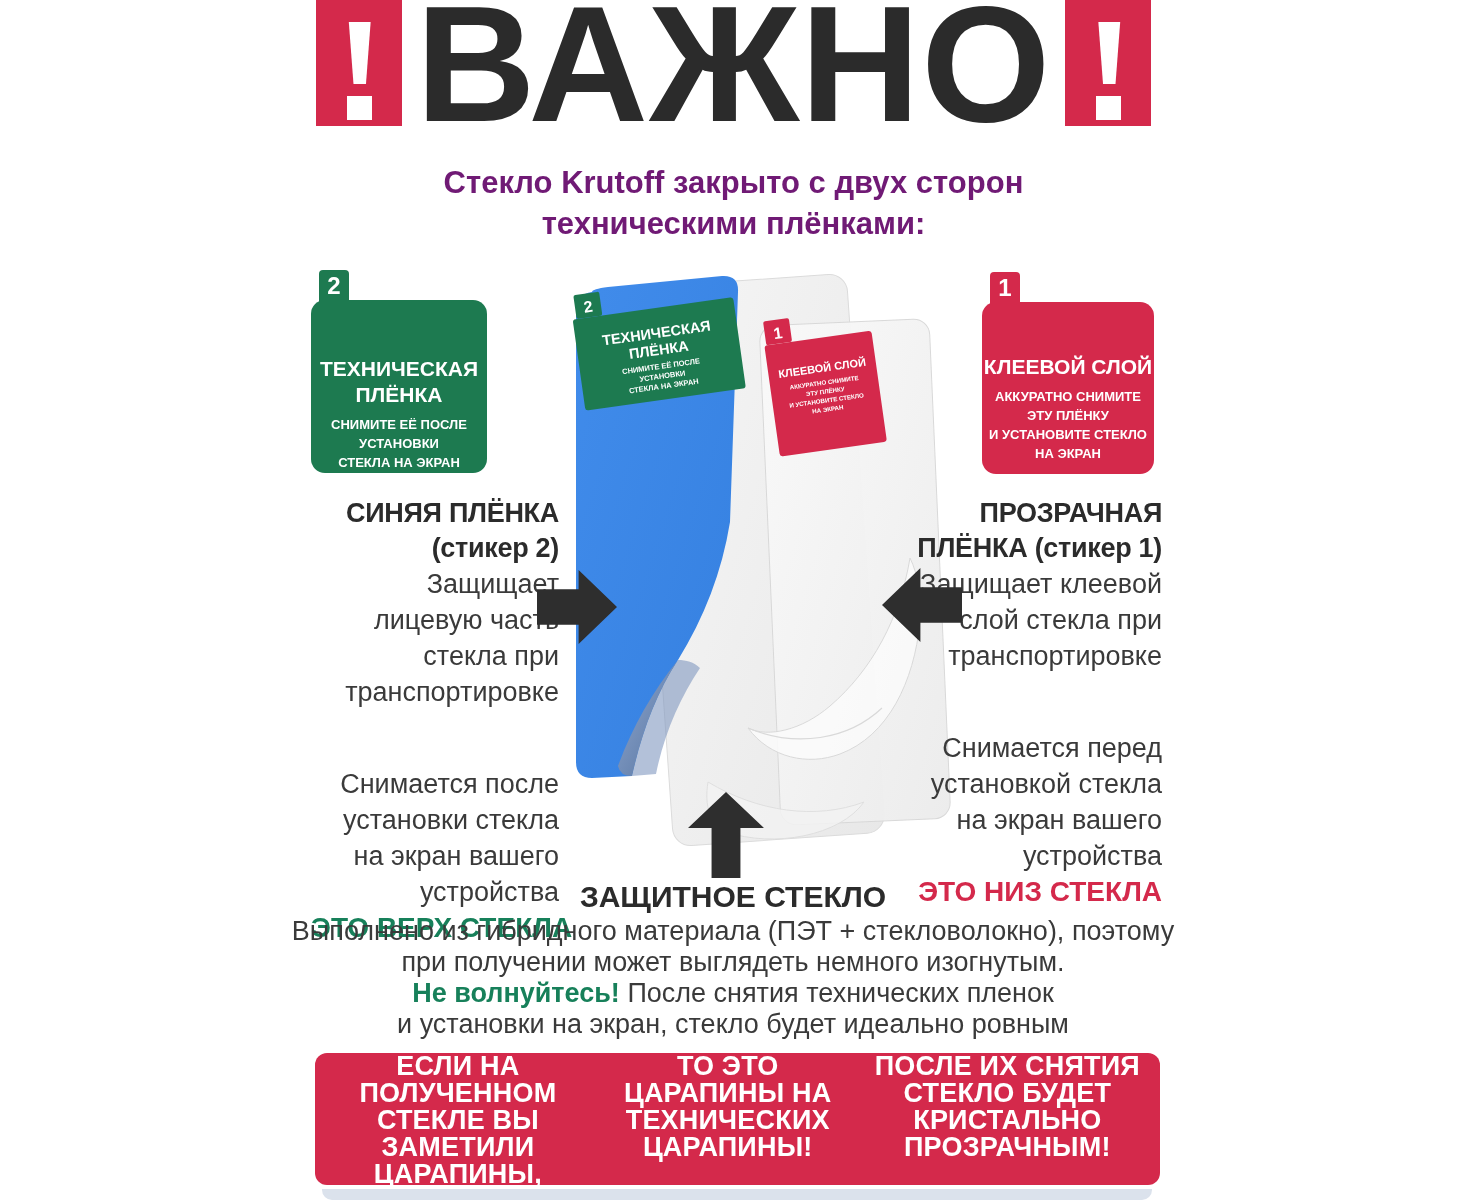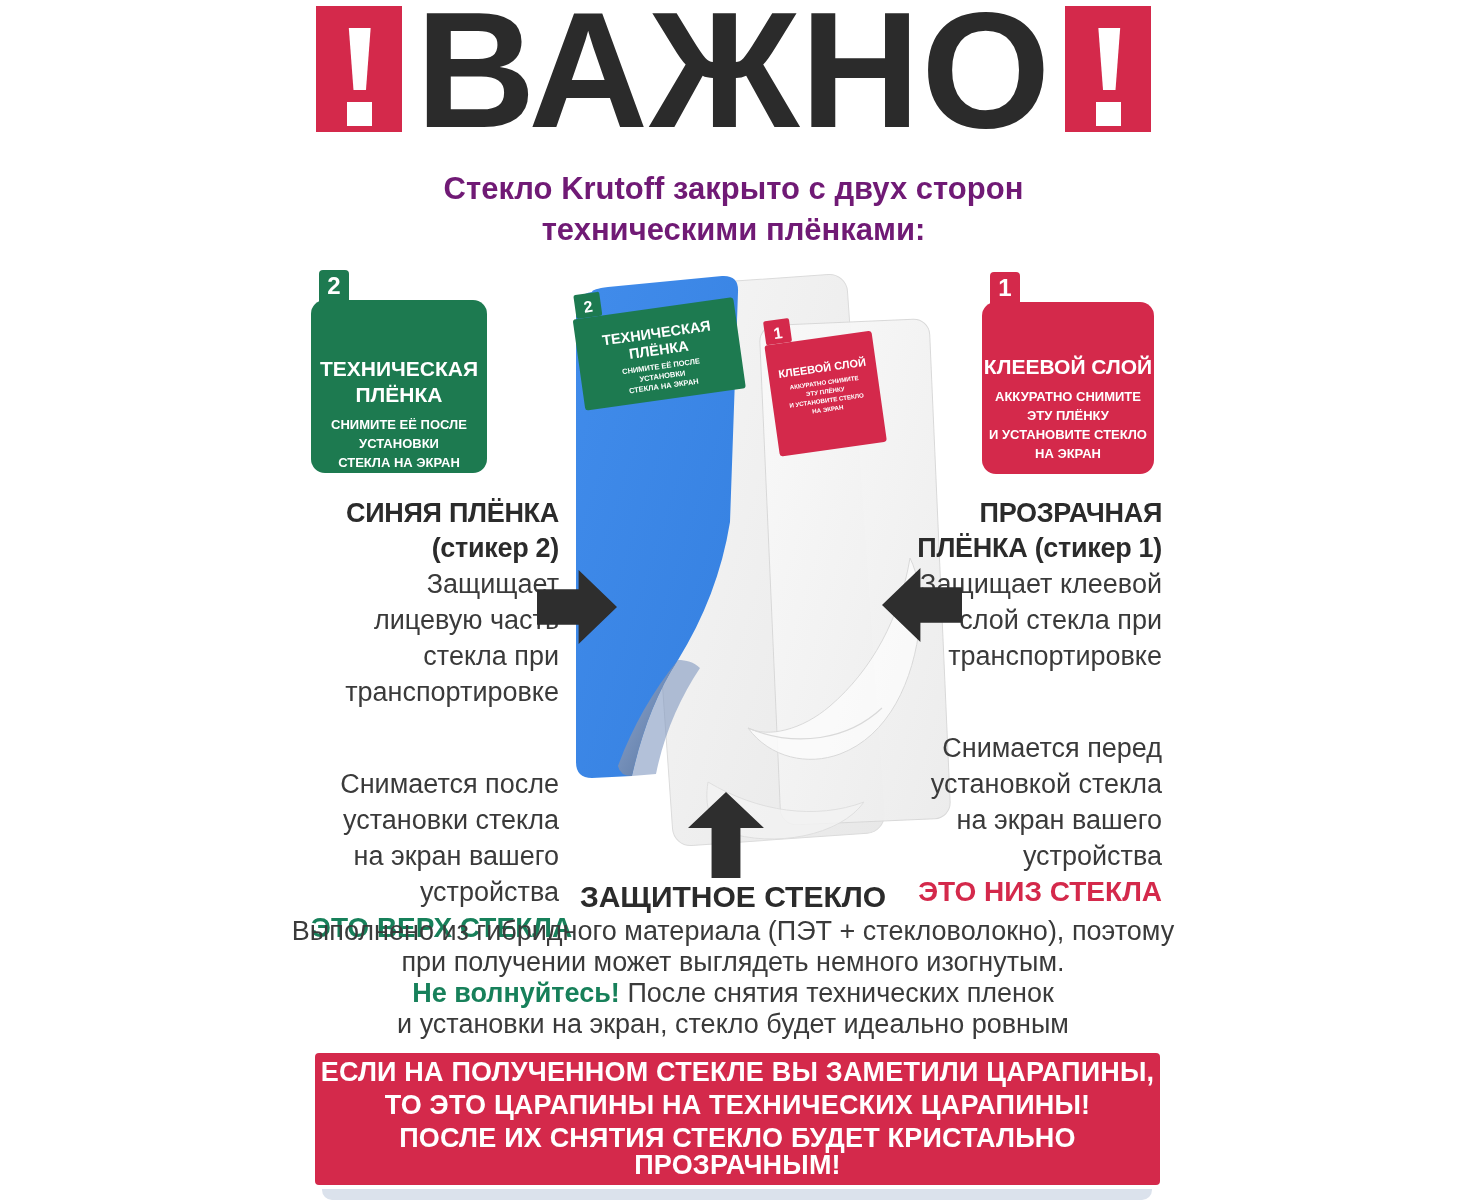--- a/index.html
+++ b/index.html
@@ -1,21 +1,21 @@
 <!DOCTYPE html>
 <html><head>
 <meta charset="utf-8">
 <style>
   html,body{margin:0;padding:0;background:#ffffff;}
   .page{
     position:relative;width:1467px;height:1200px;background:#ffffff;overflow:hidden;
     font-family:"Liberation Sans",sans-serif;color:#2d2d2d;
   }
   
-  .header{display:flex;justify-content:center;align-items:flex-start;gap:10px;padding-top:6px;}
+  .header{display:flex;justify-content:center;align-items:flex-start;gap:10px;}
   .excl-box{width:86px;height:126px;background:#d4294b;position:relative;flex:0 0 auto;}
   .excl-bar{position:absolute;left:31px;top:22px;width:26px;height:62px;background:#ffffff;
     clip-path:polygon(8% 0,92% 0,74% 100%,26% 100%);}
   .excl-dot{position:absolute;left:31px;top:96px;width:25px;height:24px;background:#ffffff;}
   .big-title{font-size:166px;font-weight:bold;line-height:128px;letter-spacing:1px;color:#2b2b2b;margin:0 4px;}
   .subtitle{margin:34px auto 0;max-width:640px;text-align:center;font-size:31px;font-weight:bold;
     line-height:41px;color:#701a75;}
   
   .sticker-big{position:absolute;border-radius:14px;color:#ffffff;text-align:center;}
   .sticker-big.green{left:311px;top:300px;width:176px;height:173px;background:#1d7a50;}
@@ -49,22 +49,22 @@
   .note .hl{font-weight:bold;white-space:nowrap;font-size:28px;line-height:36px;}
   .hl-green{color:#17805a;}
   .hl-red{color:#d4294b;}
   
   .glass-section{position:absolute;left:258px;top:880px;width:950px;text-align:center;z-index:2;}
   .glass-title{font-size:30px;font-weight:bold;color:#2b2b2b;line-height:34px;}
   .glass-text{margin-top:2px;font-size:27px;line-height:31px;color:#3a3a3a;}
   .glass-text .hl{font-weight:bold;color:#17805a;}
   
   .banner{position:absolute;left:315px;top:1053px;width:845px;height:132px;background:#d4294b;
-    border-radius:4px;color:#ffffff;text-align:center;z-index:2;
-    display:flex;flex-direction:column;justify-content:center;gap:6px;}
+    border-radius:12px;color:#ffffff;text-align:center;z-index:2;
+    display:flex;flex-direction:row;justify-content:center;gap:6px;}
   .banner div{font-size:27px;font-weight:bold;line-height:27px;letter-spacing:0.2px;}
   .under-strip{position:absolute;left:322px;top:1189px;width:830px;height:11px;background:#dbe2ec;
     border-radius:0 0 10px 10px;z-index:1;}
 </style>
 </head>
 <body>
 
 <div class="page">
 
   <div class="header">

